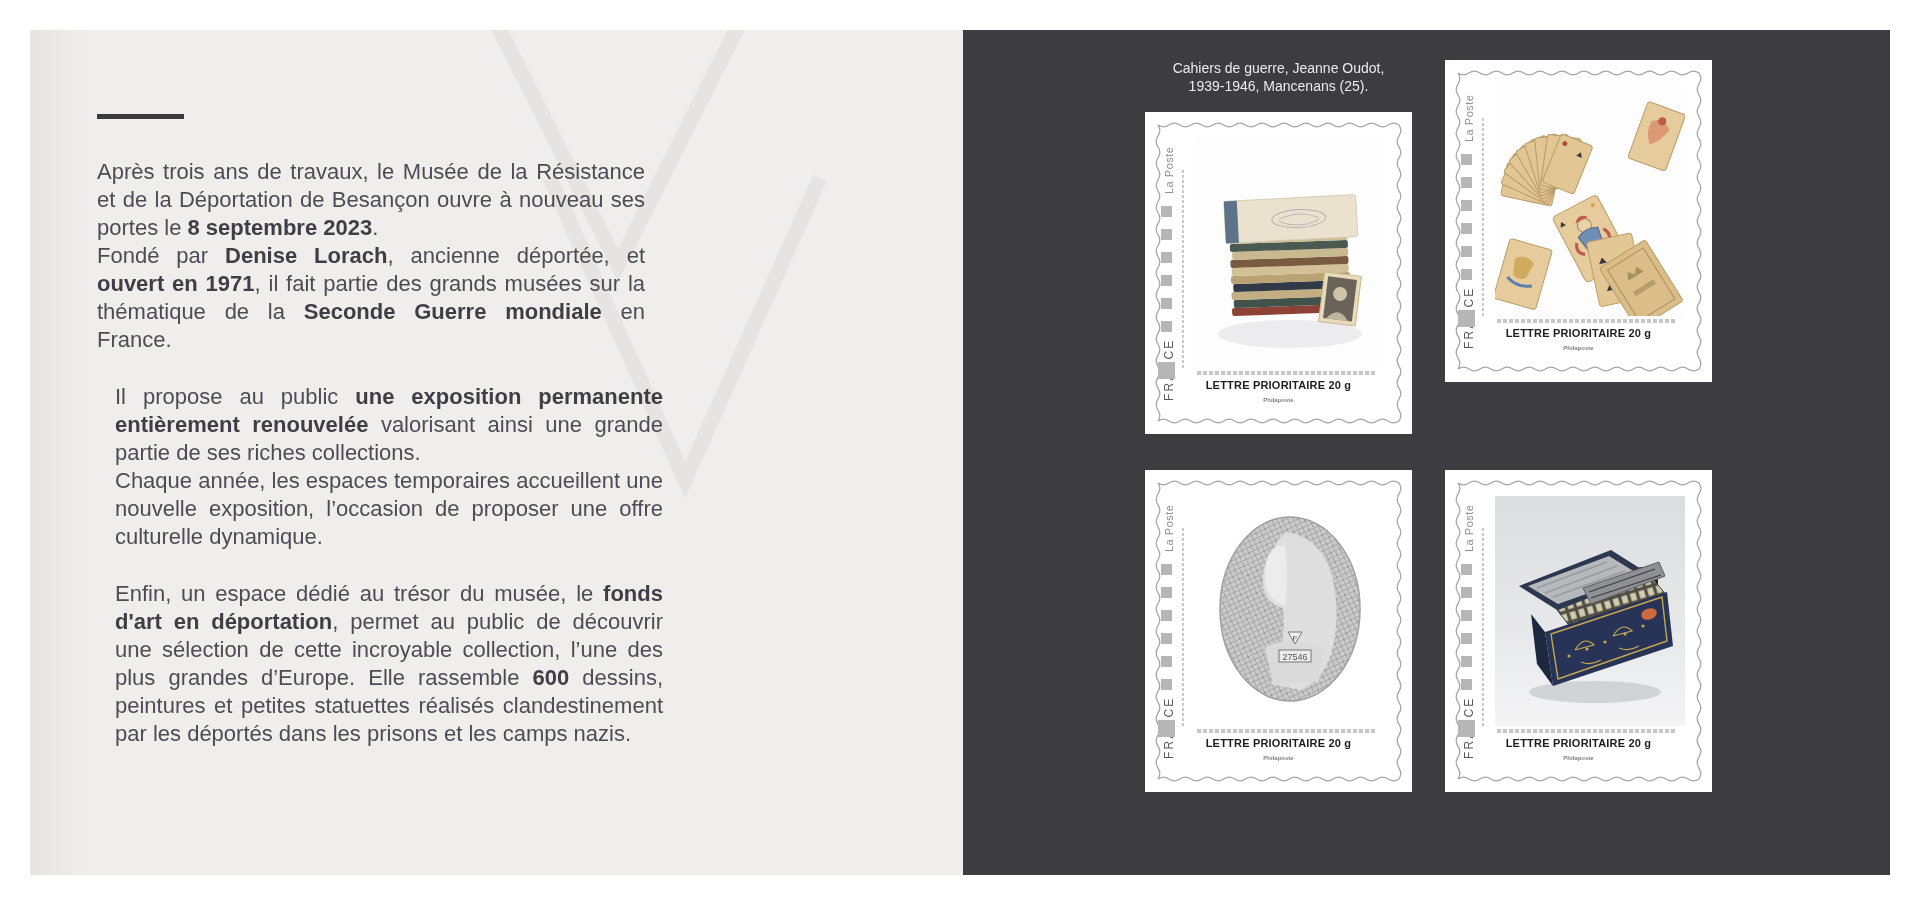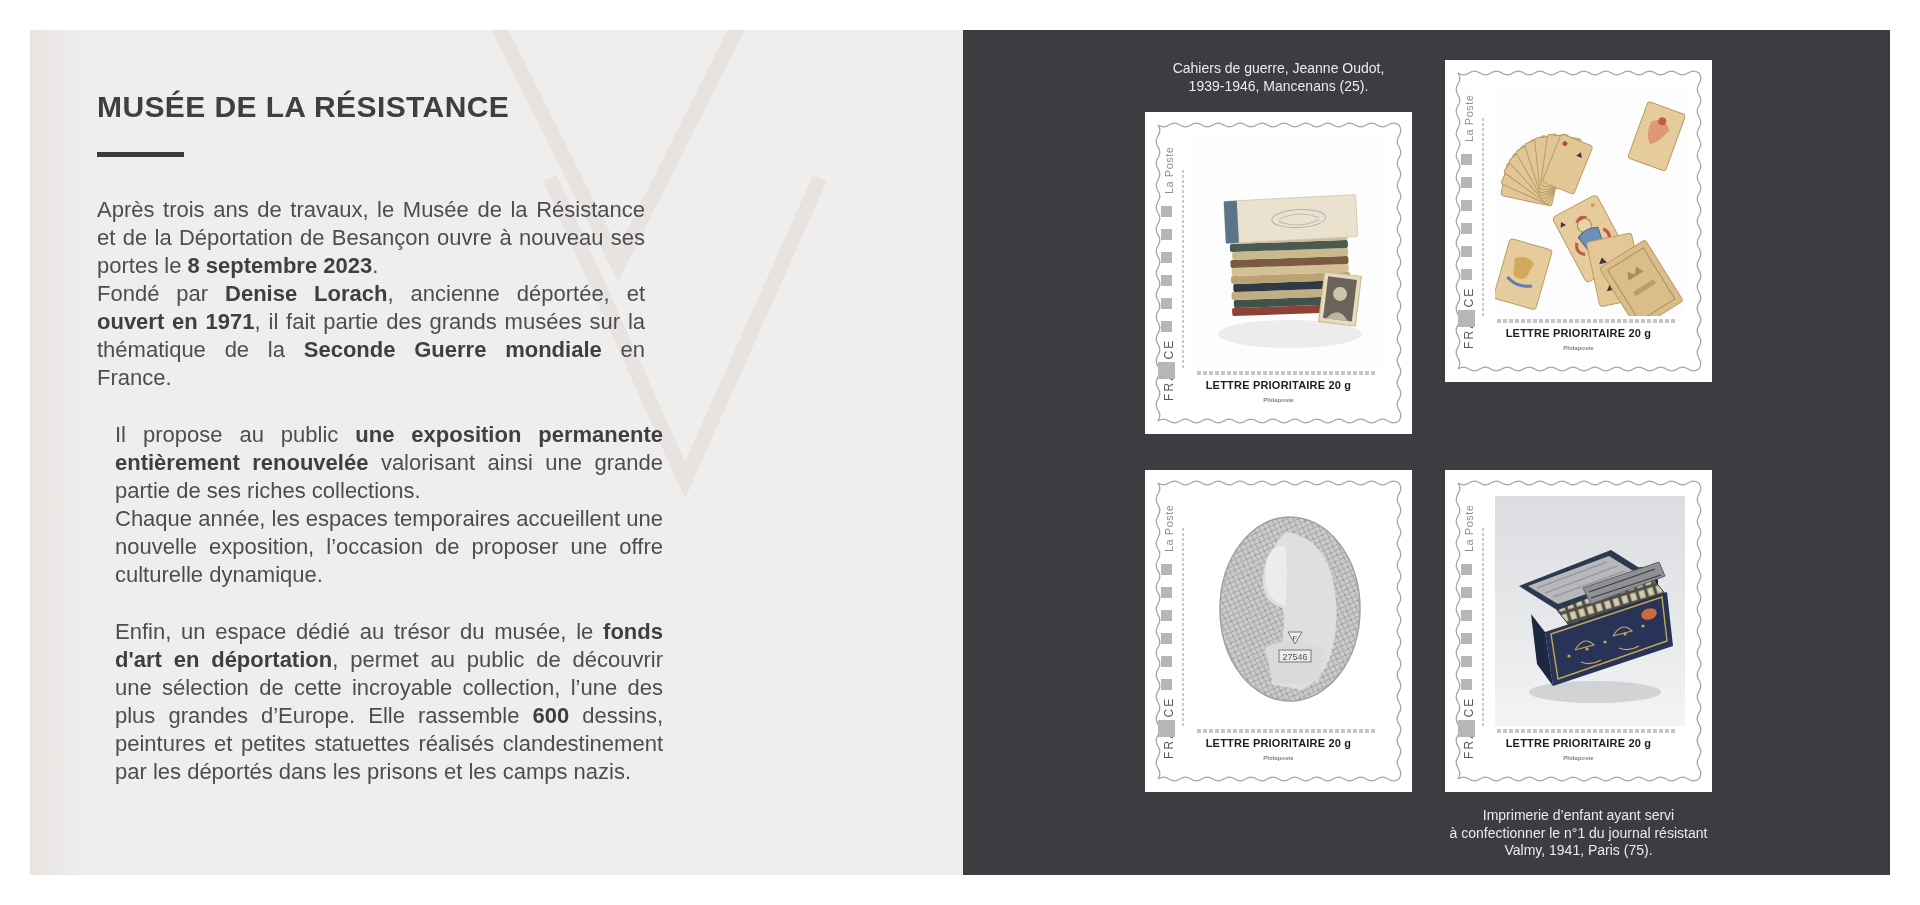--- a/index.html
+++ b/index.html
@@ -58,21 +58,20 @@
 
   <section class="panel-left">
     <svg class="watermark" width="933" height="845" viewBox="0 0 933 845">
       <polyline points="465,-10 588,235 711,-10" fill="none" stroke="#e6e3e1" stroke-width="15"></polyline>
       <polyline points="520,148 655,450 790,148" fill="none" stroke="#e6e3e1" stroke-width="15"></polyline>
     </svg>
     <div class="edge-shade"></div>
 
     <div class="lp-content">
       <h1 class="lp-title">
-        <div>MUSÉE DE LA RÉSISTANCE</div>
       </h1>
       <div class="rule"></div>
       <p class="para"><span>Après trois ans de travaux, le Musée de la Résistance et de la Déportation de Besançon ouvre à nouveau ses portes le </span><span class="b">8 septembre 2023</span><span>.</span><br><span>Fondé par </span><span class="b">Denise Lorach</span><span>, ancienne déportée, et </span><span class="b">ouvert en 1971</span><span>, il fait partie des grands musées sur la thématique de la </span><span class="b">Seconde Guerre mondiale</span><span> en France.</span></p>
       <p class="para"><span>Il propose au public </span><span class="b">une exposition permanente entièrement renouvelée</span><span> valorisant ainsi une grande partie de ses riches collections.</span><br><span>Chaque année, les espaces temporaires accueillent une nouvelle exposition, l’occasion de proposer une offre culturelle dynamique.</span></p>
       <p class="para"><span>Enfin, un espace dédié au trésor du musée, le </span><span class="b">fonds d'art en déportation</span><span>, permet au public de découvrir une sélection de cette incroyable collection, l’une des plus grandes d’Europe. Elle rassemble </span><span class="b">600</span><span> dessins, peintures et petites statuettes réalisés clandestinement par les déportés dans les prisons et les camps nazis.</span></p>
     </div>
   </section>
 
   <section class="panel-right">
 
@@ -320,19 +319,16 @@
                 <circle cx="148" cy="130" r="1.6"></circle>
             </g>
             <ellipse cx="154" cy="118" rx="8" ry="5.5" fill="#cd6a3d" transform="rotate(-18 154 118)"></ellipse>
             <polygon points="36,118 50,136 58,190 42,168" fill="#1c2740"></polygon>
           </svg>
         </div>
         <span class="microrow"></span>
         <div class="postage">LETTRE PRIORITAIRE 20 g</div>
         <div class="philaposte">Philaposte</div>
       </div>
-      <figcaption class="stamp-caption below">Imprimerie d’enfant ayant servi
-à confectionner le n°1 du journal résistant
-Valmy, 1941, Paris (75).</figcaption>
     </figure>
 
   </section>
 </div>
 
 </body></html>

